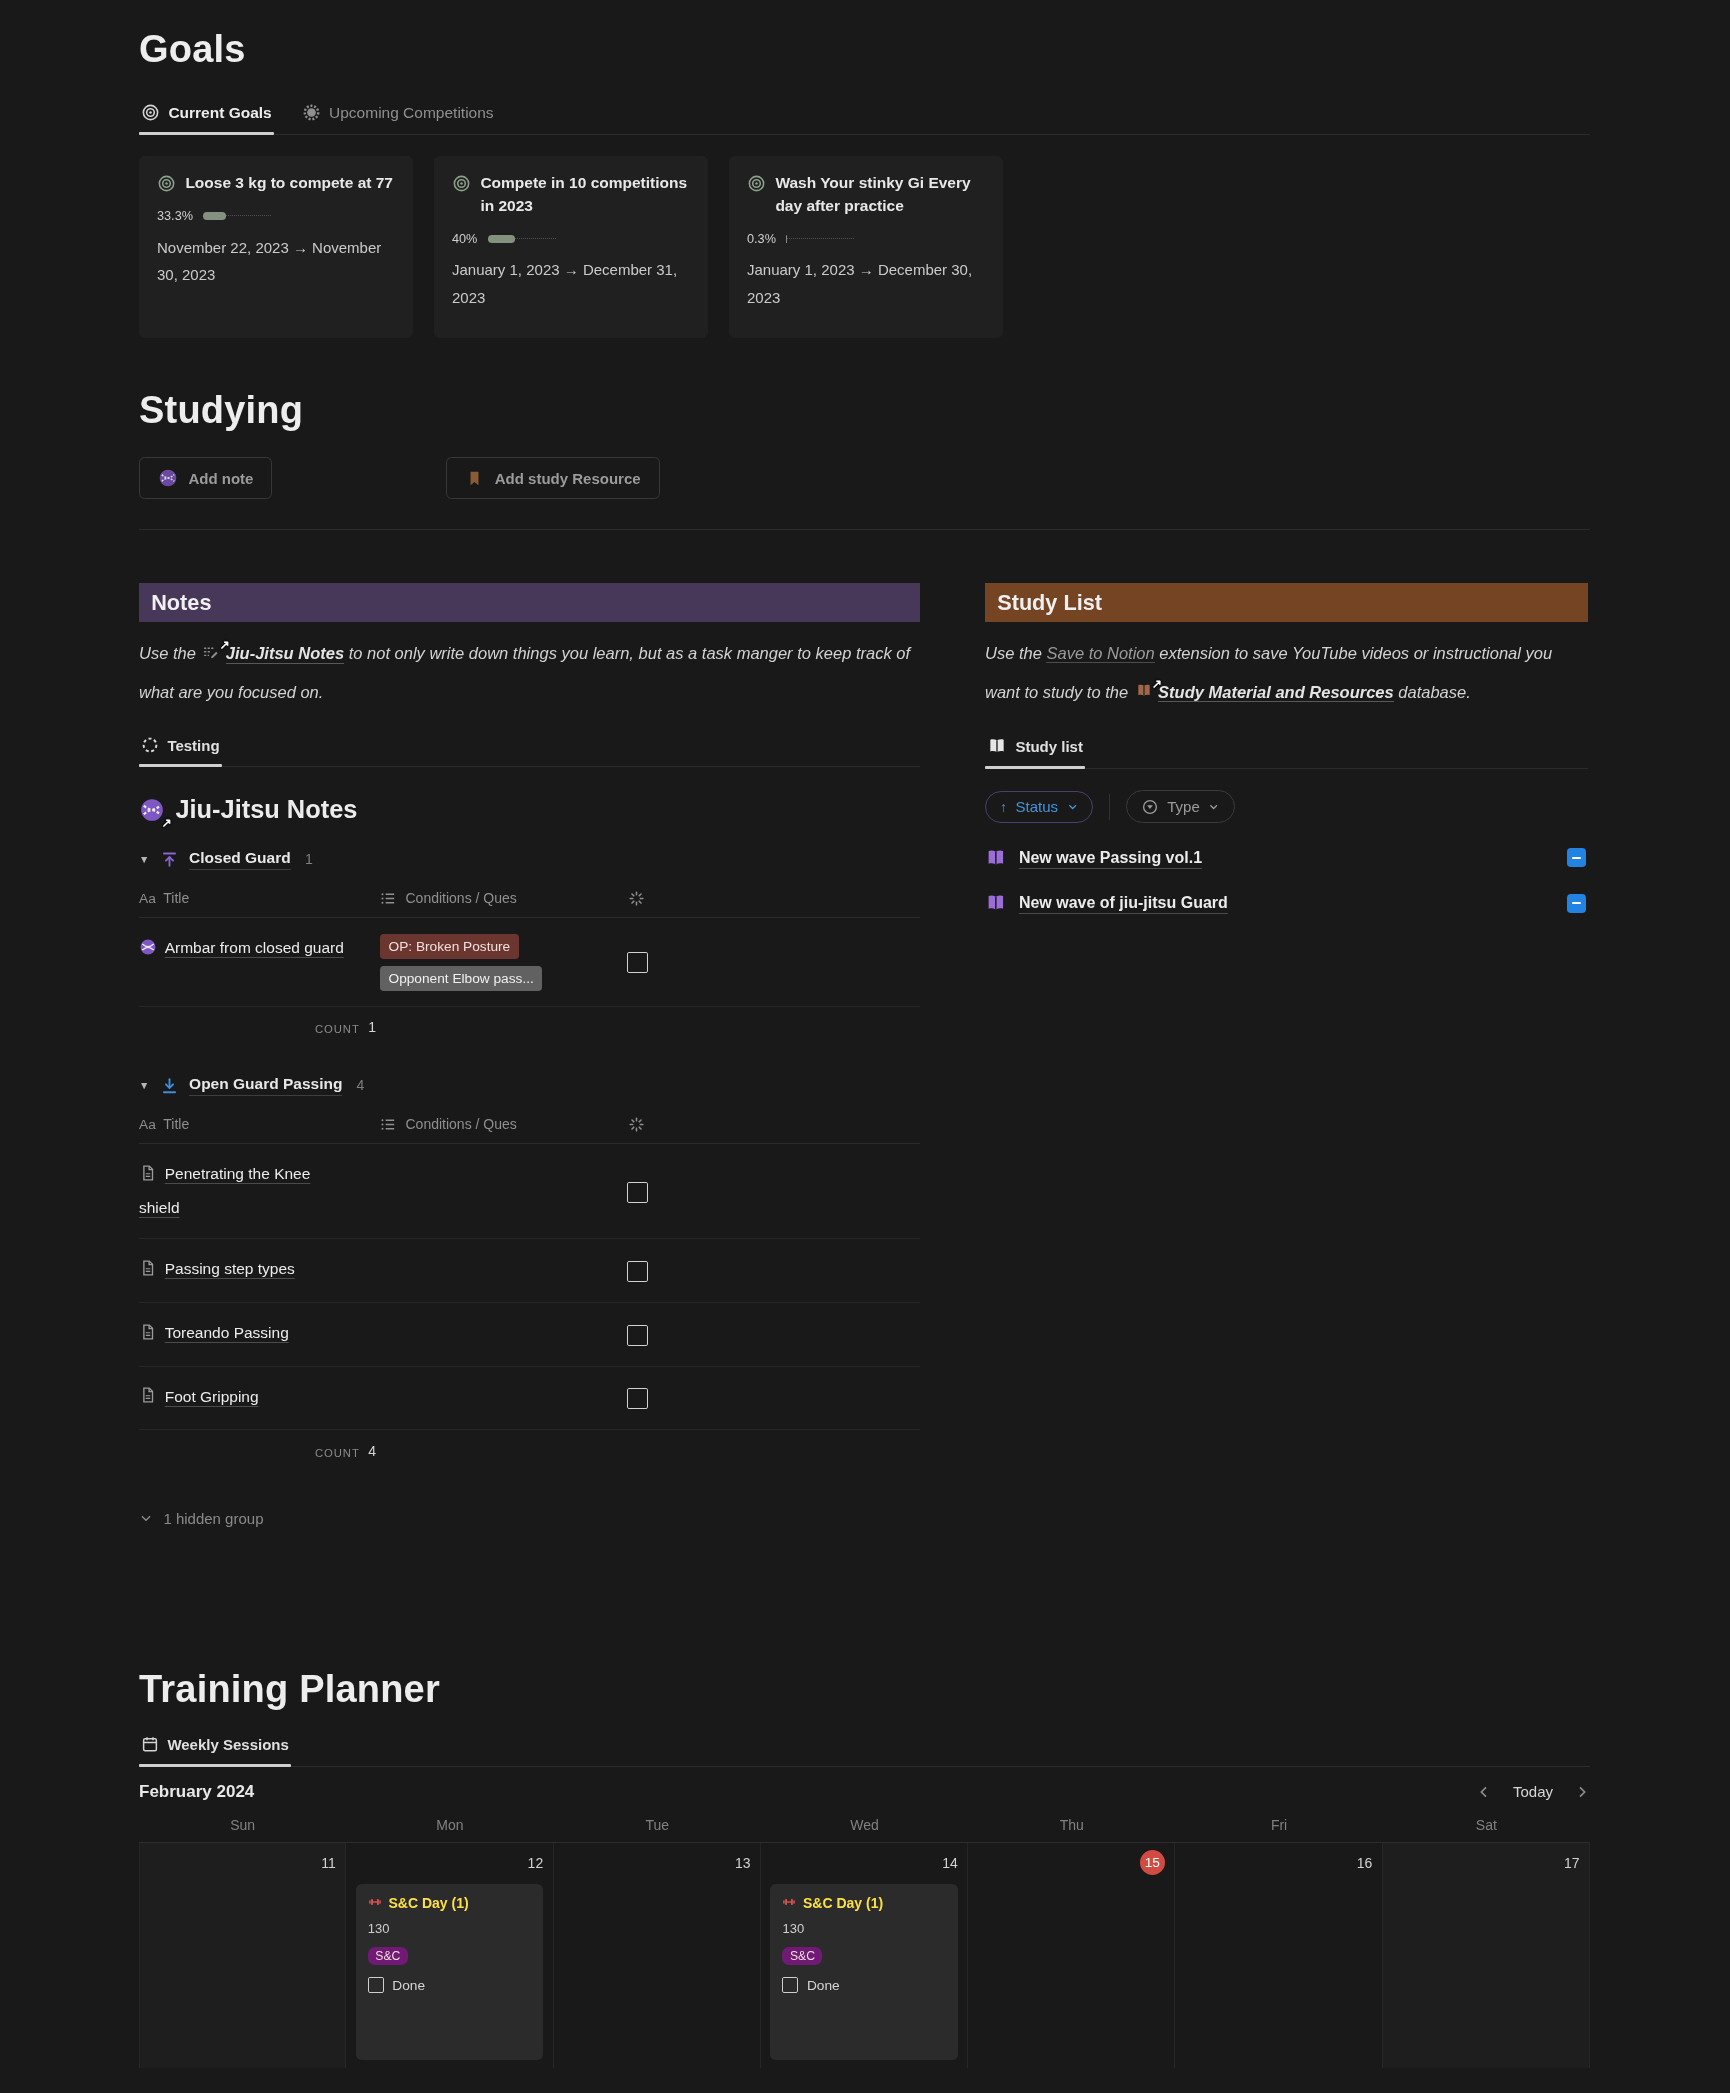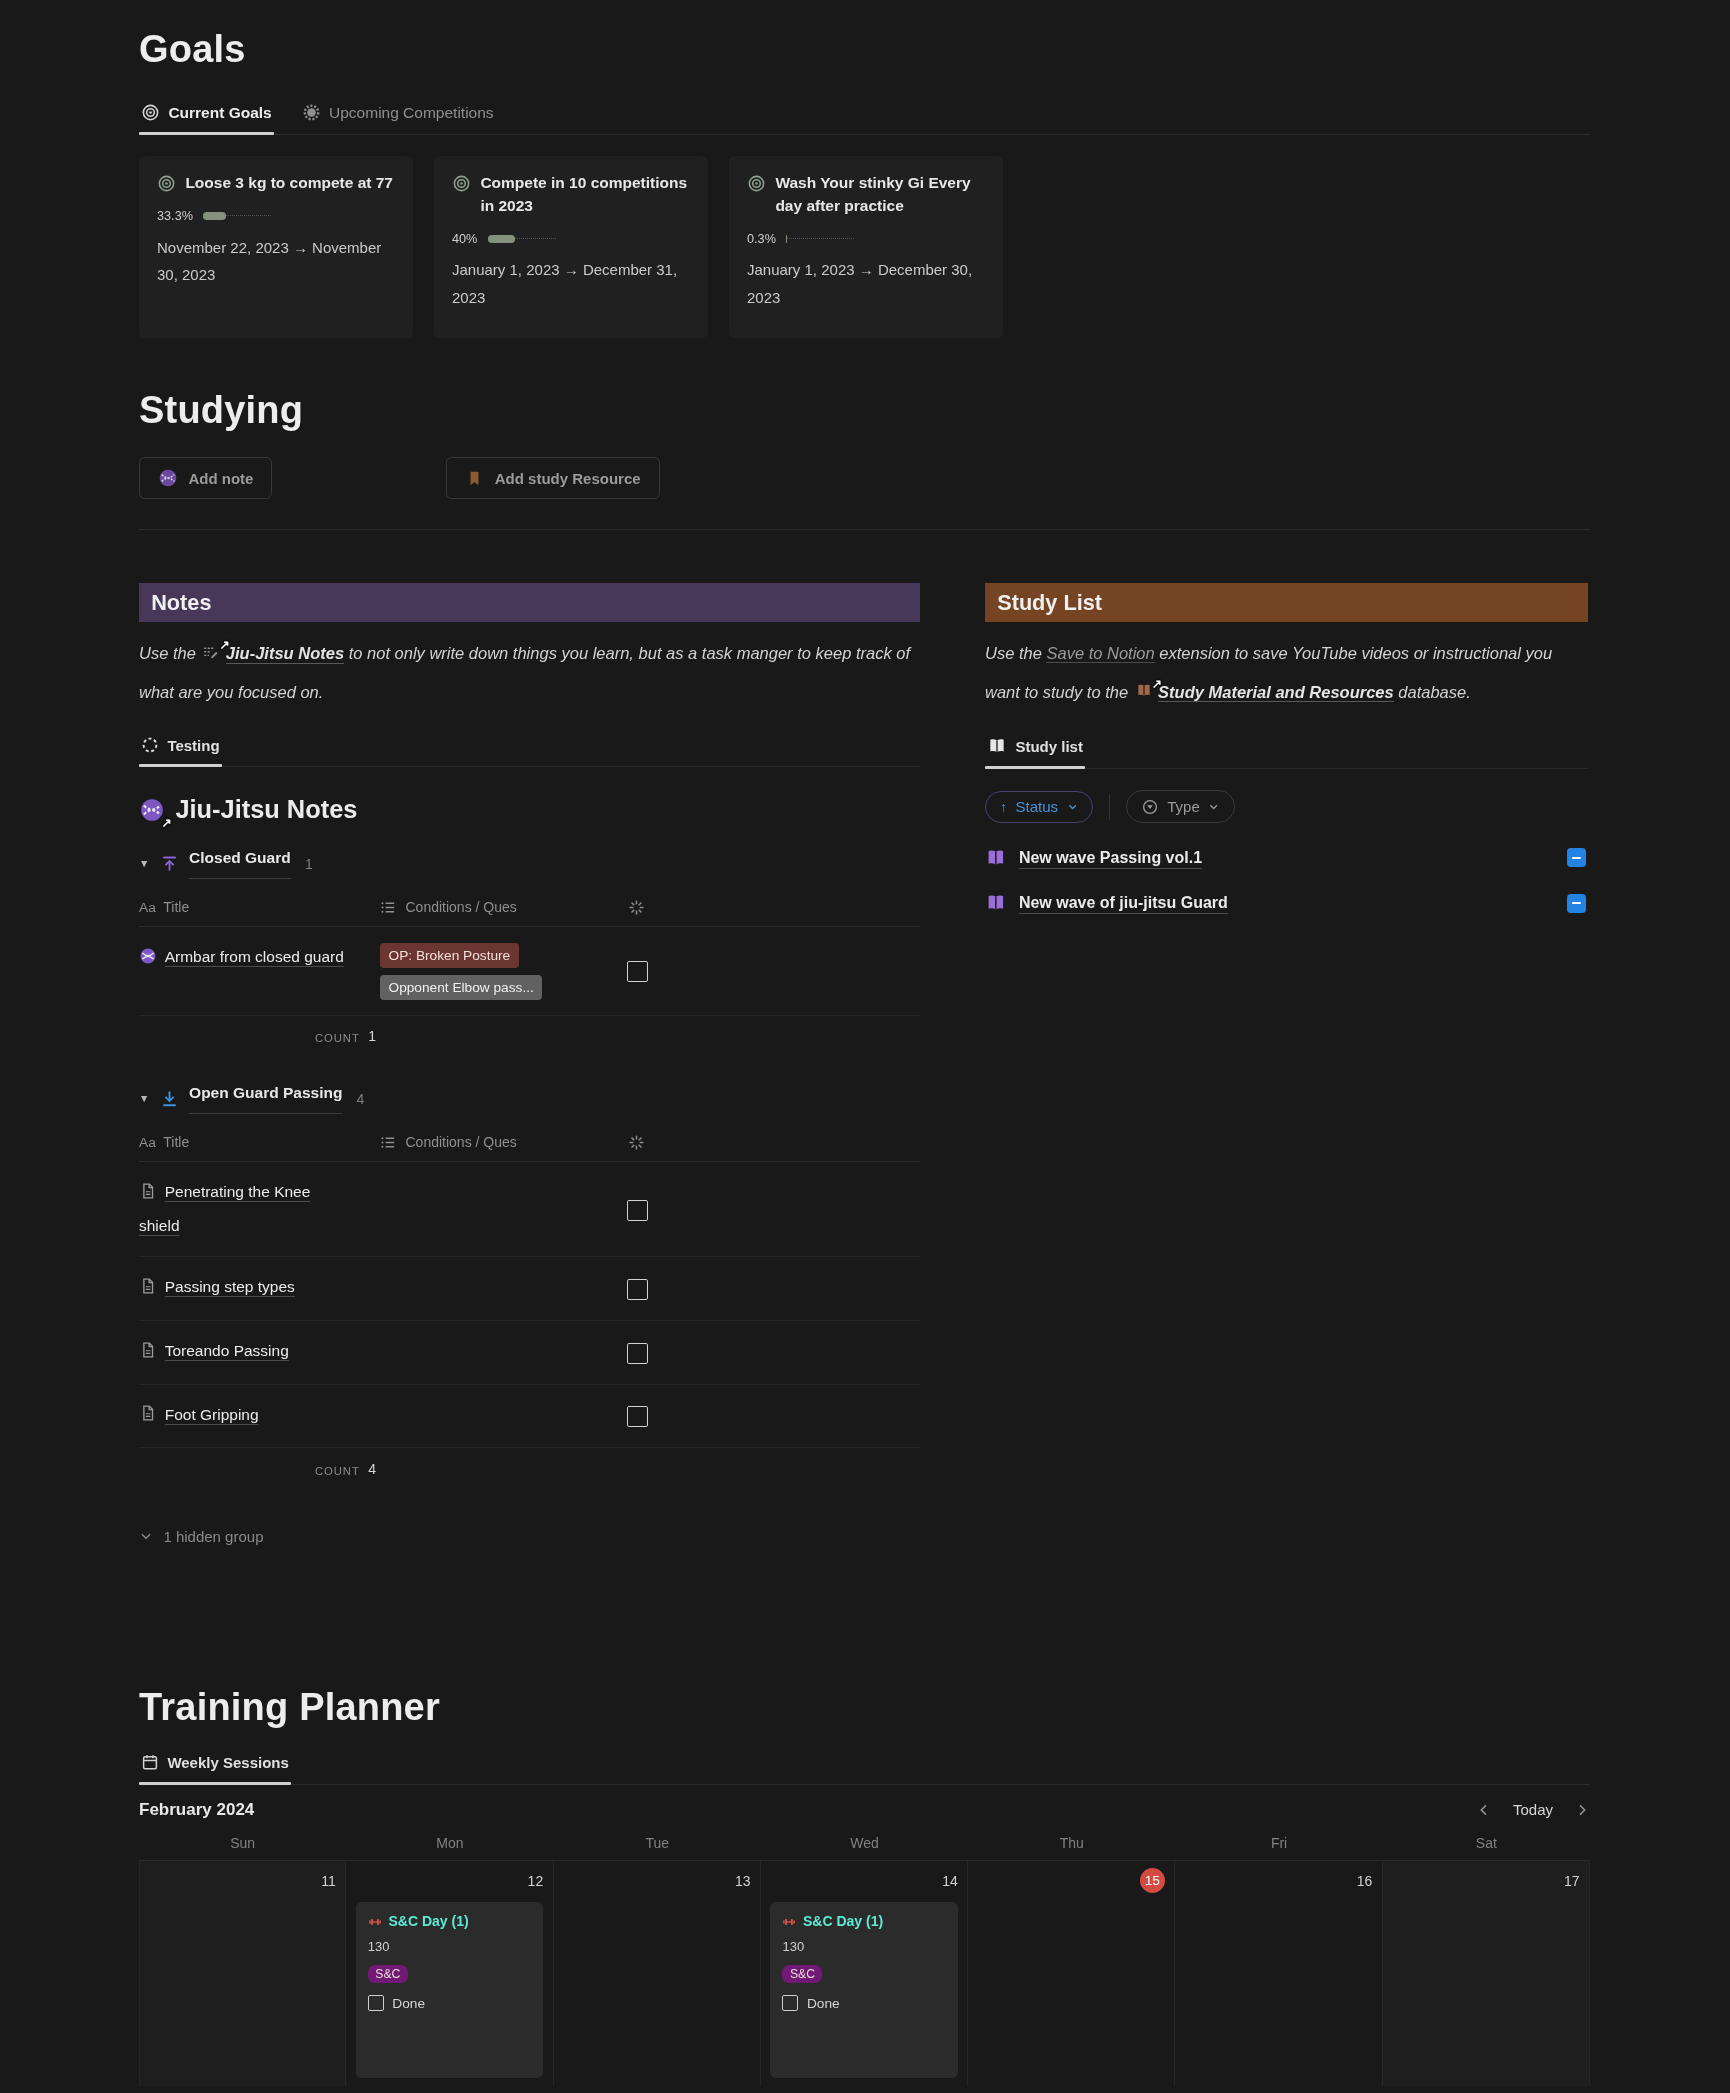--- a/index.html
+++ b/index.html
@@ -66,21 +66,21 @@
 
   
   .dbtitle { display:flex; align-items:center; gap:10.4px; margin-top:28px;
              font-size:25.4px; font-weight:700; color:#ececec; }
   .dbicon { position:relative; width:26px; height:26px; }
 
   .group { margin-top:24.5px; }
   .group.second { margin-top:40px; }
   .ghead { display:flex; align-items:center; gap:10.4px; }
   .tri { color:#b5b5b5; font-size:10.4px; cursor:pointer; }
-  .gname { font-size:15.5px; font-weight:600; color:#e8e8e8; border-bottom:0.9px solid #3e3e3e; padding-bottom:11px; cursor:pointer; }
+  .gname { font-size:15.5px; font-weight:600; color:#e8e8e8; border-bottom:0.9px solid #3e3e3e; padding-bottom:2px; cursor:pointer; }
   .gcount { color:#7f7f7f; font-size:14px; margin-left:3.8px; }
 
   .thead { display:flex; align-items:center; margin-top:19px; padding-bottom:9.4px;
            border-bottom:0.9px solid #2c2c2c; color:#8f8f8f; font-size:14px; }
   .c1 { width:241px; display:flex; align-items:center; gap:7.5px; }
   .c2 { width:247px; display:flex; align-items:center; gap:8.5px; }
   .c3 { width:56px; display:flex; align-items:center; }
   .aa { font-size:13.7px; }
 
   .trow { display:flex; border-bottom:0.9px solid #262626; padding:14px 0 15px 0; }
@@ -127,21 +127,21 @@
 
   .calgrid { display:grid; grid-template-columns:repeat(7,1fr); border-top:0.9px solid #2c2c2c; height:226px; }
   .ccell { border-right:0.9px solid #262626; padding:6.6px 9.4px; display:flex; flex-direction:column; cursor:pointer; }
   .ccell:first-child { border-left:0.9px solid #262626; }
   .ccell.weekend { background:#1e1e1e; }
   .cdate { align-self:flex-end; height:26px; display:flex; align-items:center; font-size:14px; color:#d2d2d2; }
   .tbadge { width:25.4px; height:25.4px; background:#d24b43; border-radius:50%; color:#fff;
             display:flex; align-items:center; justify-content:center; font-size:13.7px; }
 
   .event { flex:1; margin-top:8.5px; margin-bottom:1.9px; background:#2b2b2b; border-radius:5.6px; padding:11.3px 12.2px; }
-  .evt { display:flex; align-items:flex-end; gap:6.6px; font-size:14px; font-weight:700; color:#5eead4; }
+  .evt { display:flex; align-items:flex-start; gap:6.6px; font-size:14px; font-weight:700; color:#fde047; }
   .evv { margin-top:9.4px; font-size:13px; color:#cfcfcf; }
   .evtag { display:inline-block; margin-top:11.3px; font-size:12.2px; background:#701a75; color:#f0dddb;
            border-radius:7px; padding:1.9px 7.5px; }
   .evd { display:flex; align-items:center; gap:8.5px; margin-top:12.2px; font-size:13.7px; color:#d6d6d6; }
   .cbs { width:16px; height:16px; border:1.9px solid #cfcfcf; border-radius:1.9px; flex:none; cursor:pointer; }
 </style>
 </head>
 <body>
 
 <div class="page">

